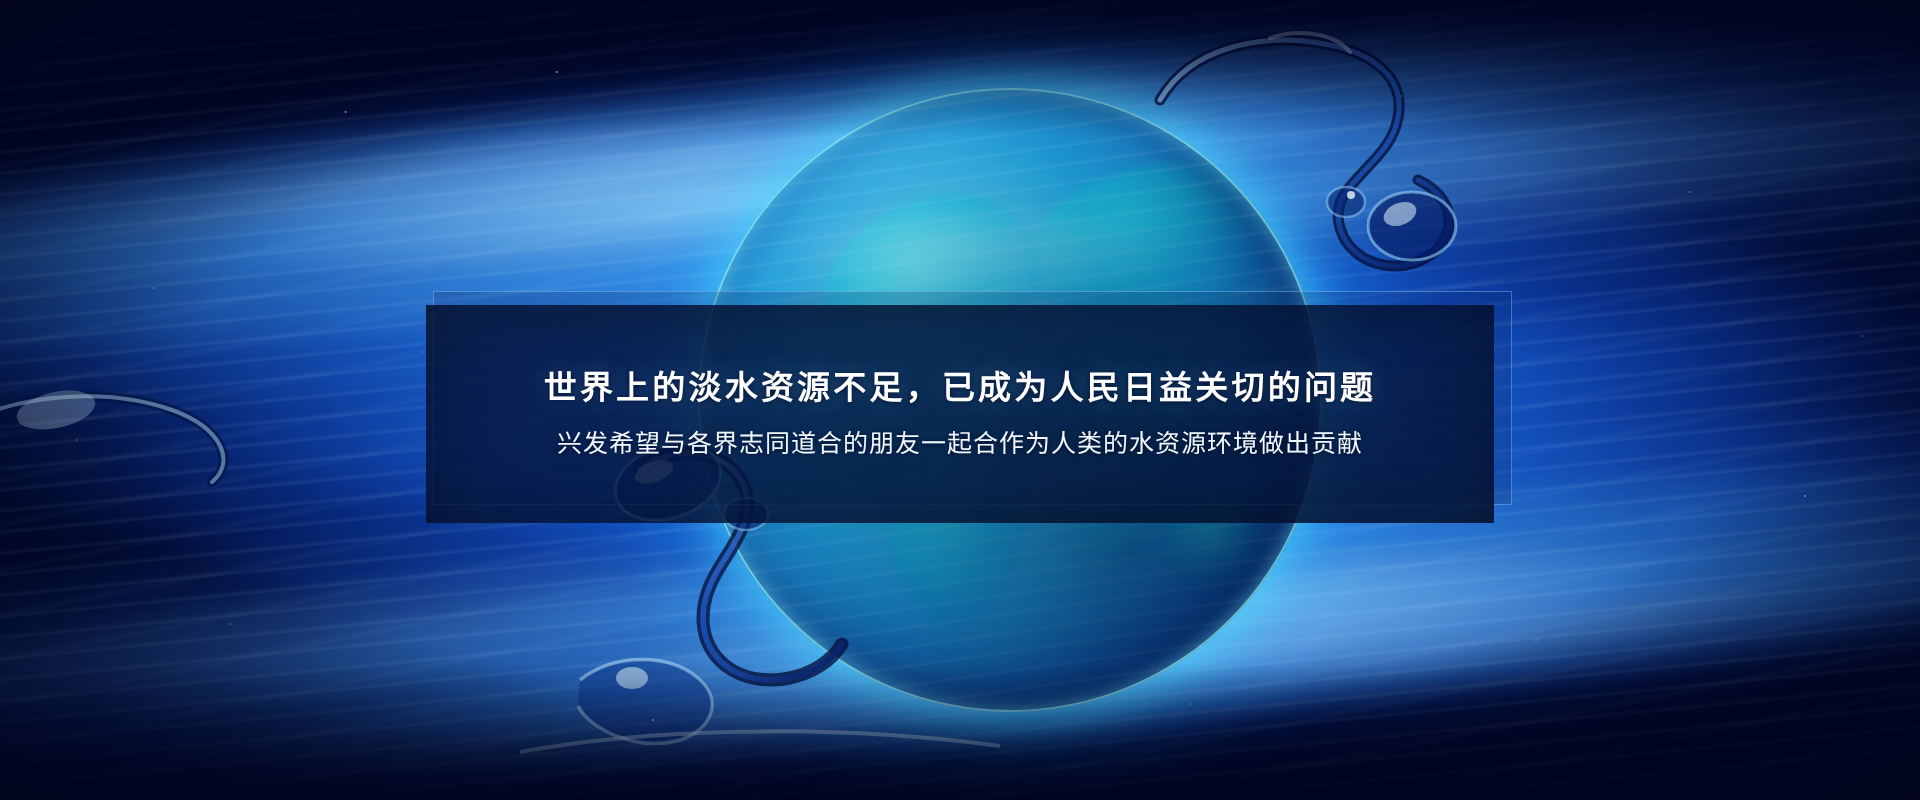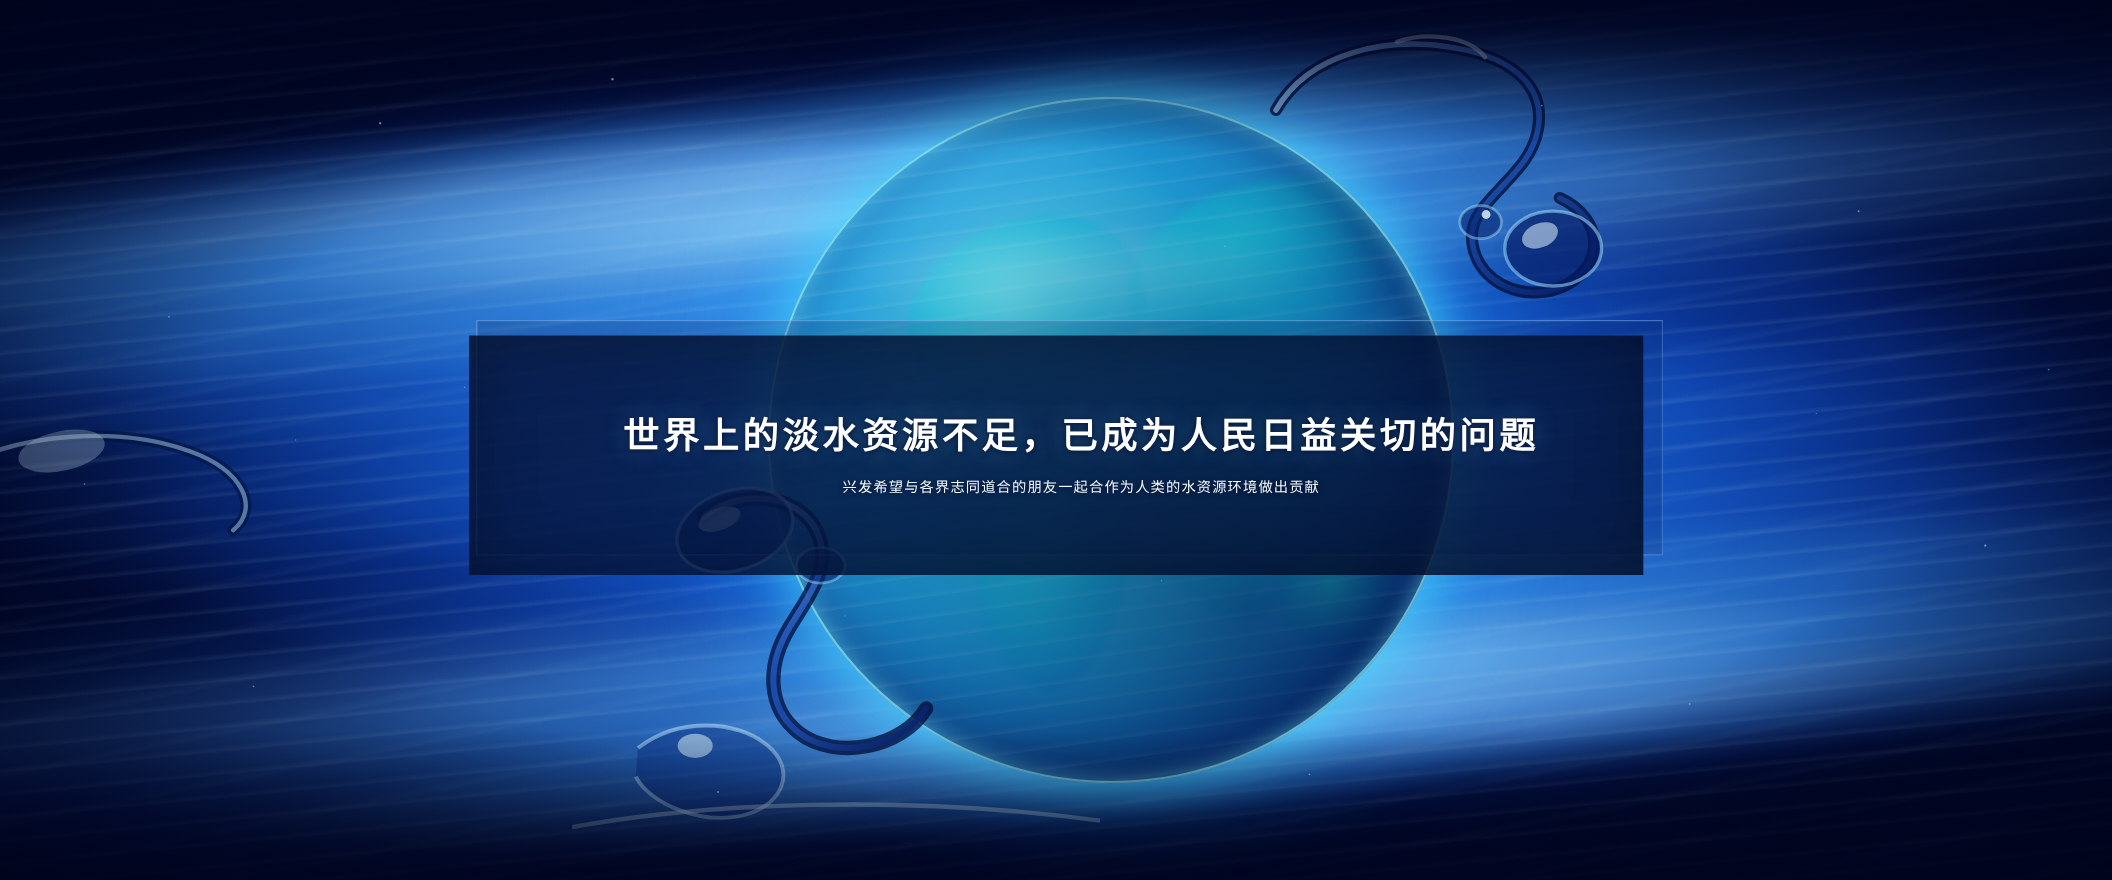--- a/index.html
+++ b/index.html
@@ -213,41 +213,41 @@
   #overlay-panel {
     position:absolute;
     left:426px; top:305px;
     width:1068px; height:218px;
     background:linear-gradient(160deg, rgba(6,20,58,.82) 0%, rgba(5,22,62,.80) 45%, rgba(4,18,52,.84) 100%);
     box-shadow:inset 0 0 60px rgba(0,0,0,.30);
   }
 
   #text-block {
     position:absolute;
-    left:449px; top:305px;
+    left:426px; top:305px;
     width:1068px; height:218px;
     display:flex;
     flex-direction:column;
     align-items:center;
     justify-content:center;
     gap:20px;
   }
 
   #headline {
     font-size:33px;
     font-weight:bold;
     color:#ffffff;
     letter-spacing:3.2px;
     line-height:1.15;
     white-space:nowrap;
     text-shadow:0 1px 6px rgba(0,10,40,.85), 0 0 22px rgba(120,200,255,.30);
   }
 
   #subheadline {
-    font-size:13px;
+    font-size:25px;
     font-weight:normal;
     color:#f2f8ff;
     letter-spacing:1.0px;
     line-height:1.3;
     white-space:nowrap;
     text-shadow:0 1px 5px rgba(0,10,40,.85);
   }
 </style>
 </head>
 <body>

